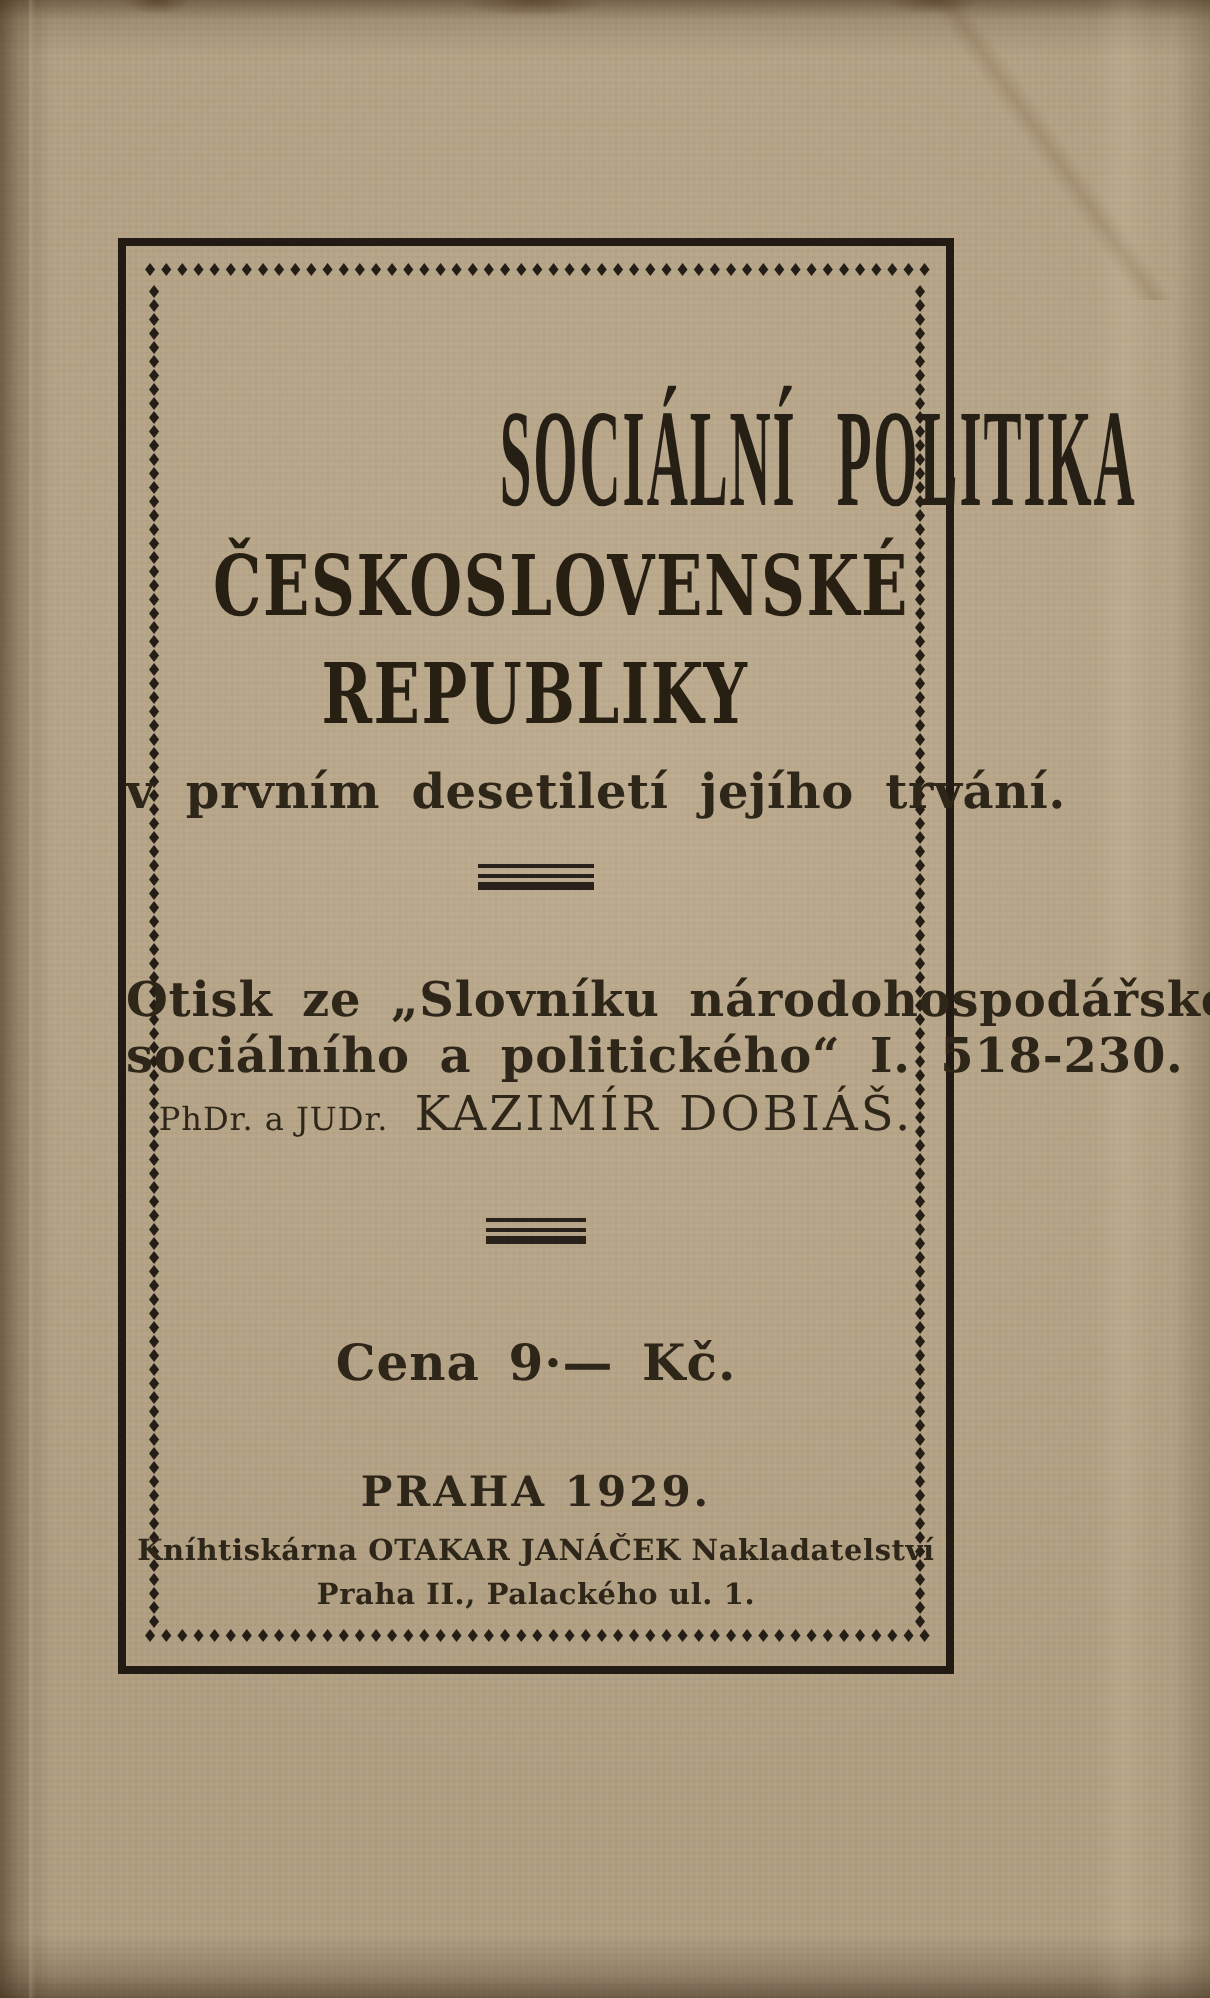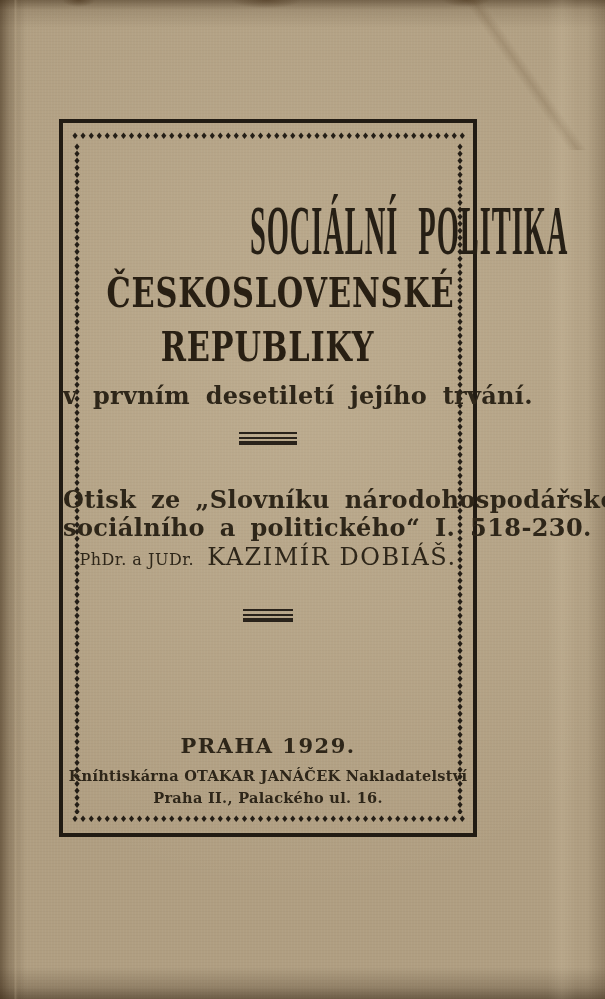--- a/index.html
+++ b/index.html
@@ -96,20 +96,21 @@
       <div>sociálního a politického“ I. 518-230.</div>
     </div>
 
     <div class="line author">
       <span class="degrees">PhDr. a JUDr.</span>
       <span class="name">KAZIMÍR DOBIÁŠ.</span>
     </div>
 
     <div class="divider div2"></div>
 
+    <div class="line price">Cena 9·— Kč.</div>
     <div class="line praha">PRAHA 1929.</div>
 
     <div class="line publisher">
       <div>Kníhtiskárna OTAKAR JANÁČEK Nakladatelství</div>
-      <div>Praha II., Palackého ul. 16.</div>
+      <div>Praha II., Palackého ul. 1.</div>
     </div>
   </div>
 </div>
 
 </body></html>

